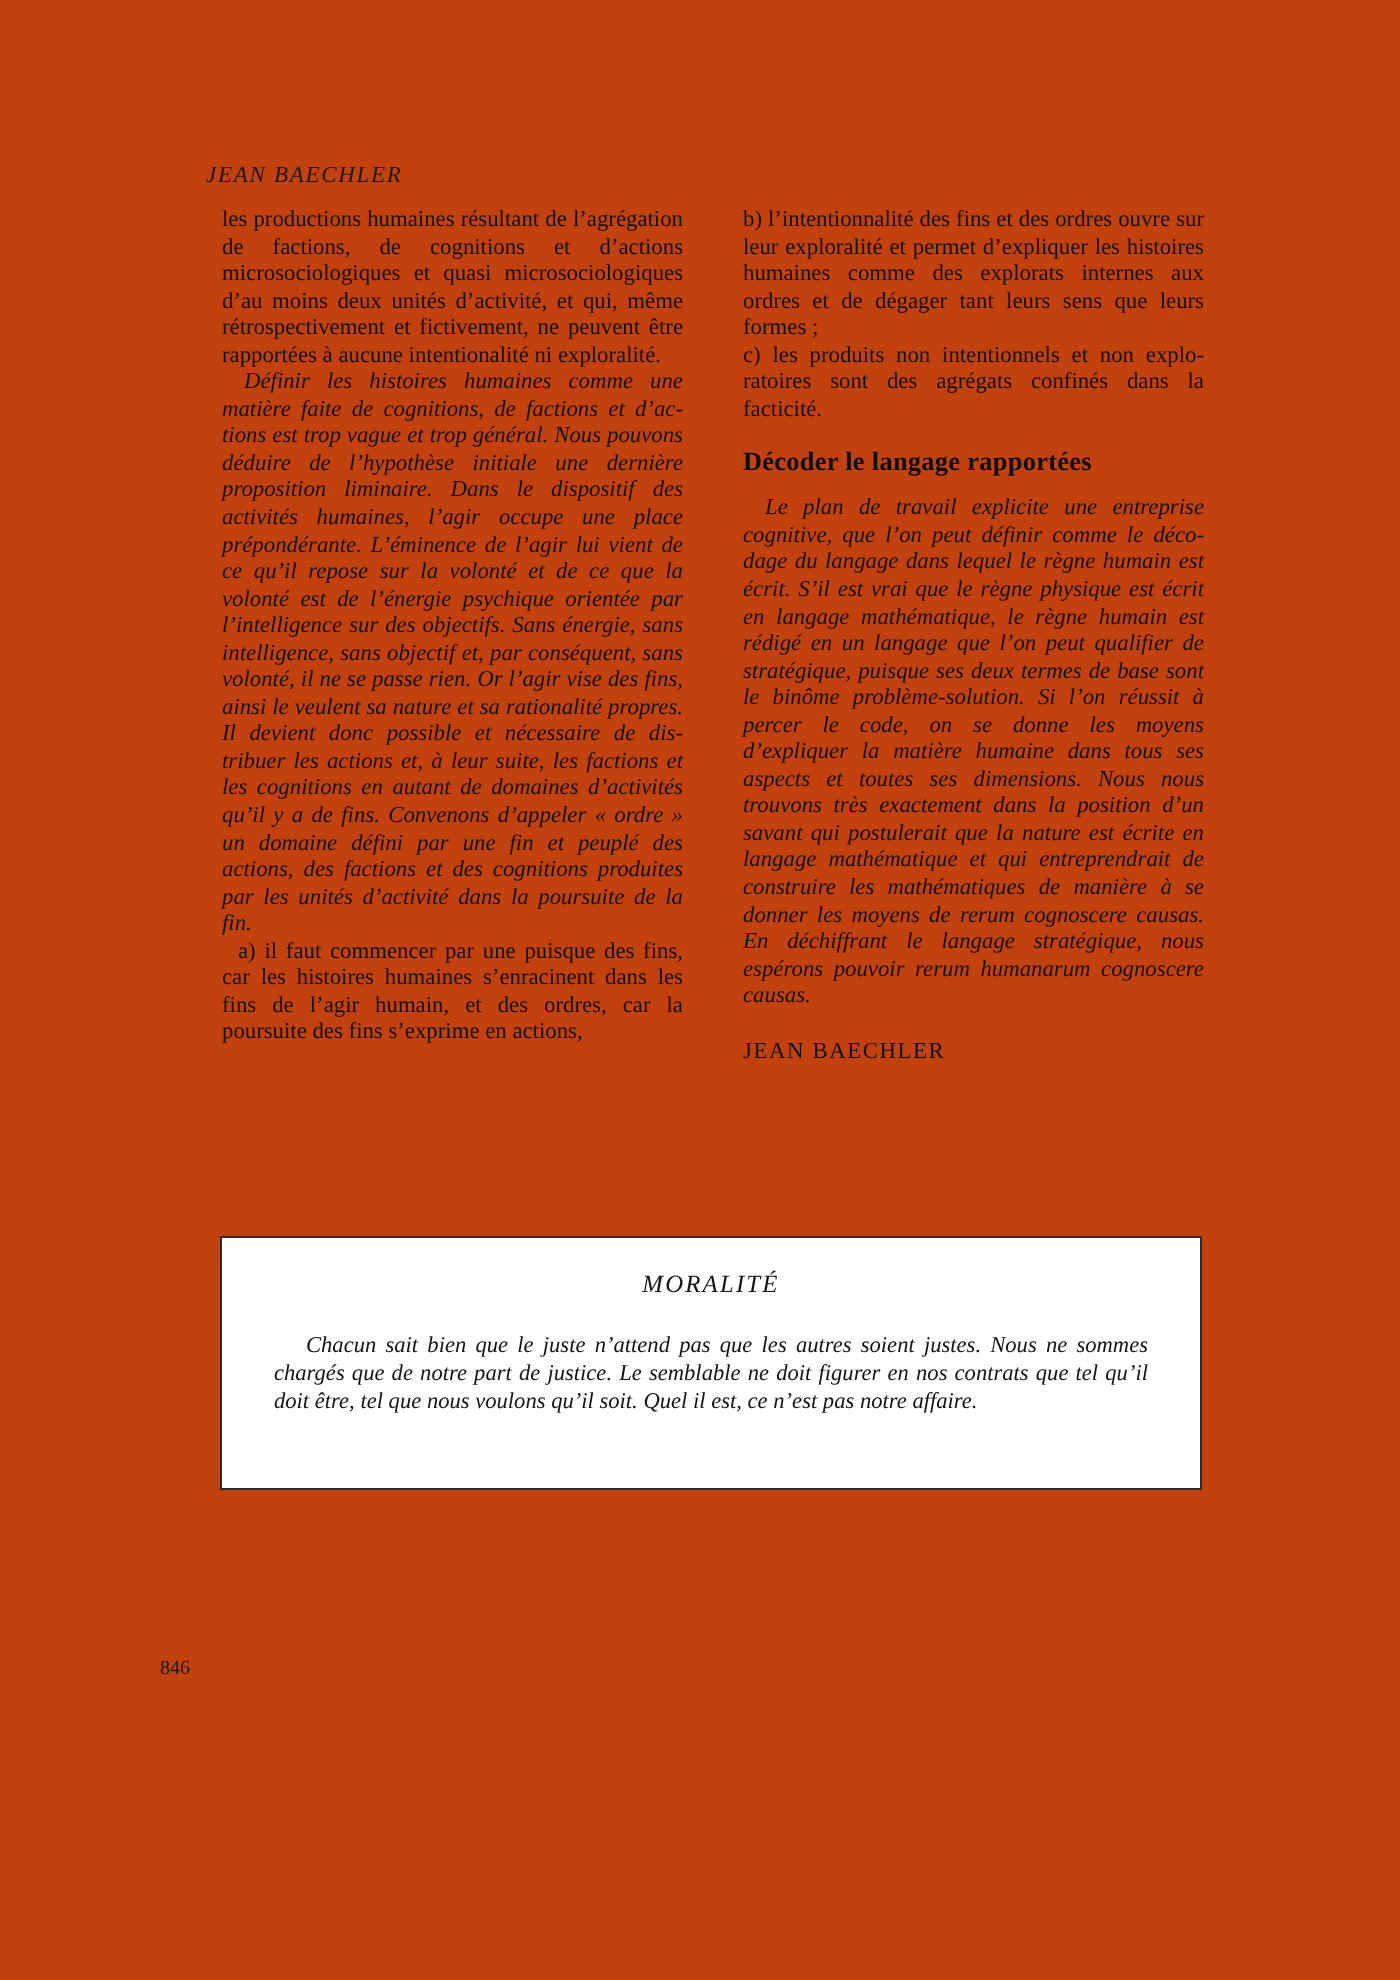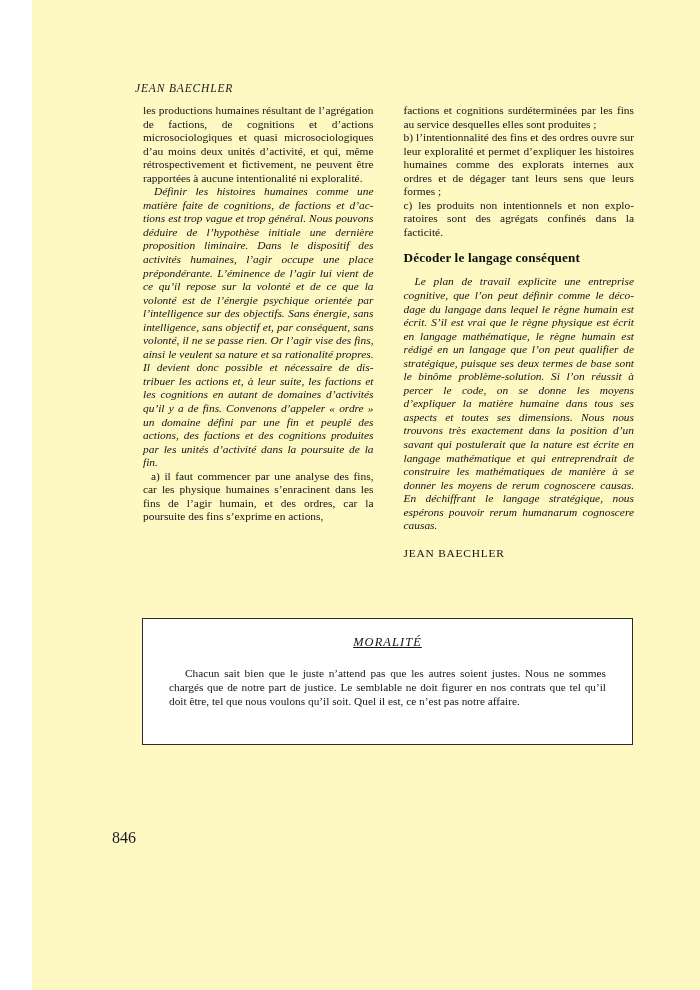--- a/index.html
+++ b/index.html
@@ -12,22 +12,21 @@
     height: 990px;
     position: relative;
     font-family: "Liberation Serif", "DejaVu Serif", serif;
     color: #111111;
     overflow: hidden;
   }
 
   .page {
     position: absolute;
     inset: 0;
-    background: #fef9c3;
-    margin-left: 32px;
+    background: #c2410c;
   }
 
   
   .running-head {
     position: absolute;
     left: 103px;
     top: 82px;
     font-style: italic;
     font-size: 11.5px;
     letter-spacing: 0.85px;
@@ -102,25 +101,25 @@
     background: #ffffff;
   }
   .morality-title {
     margin: 0;
     text-align: center;
     font-style: italic;
     font-size: 12.4px;
     letter-spacing: 1.1px;
     padding-top: 16px;
     color: #141414;
-    text-decoration: underline;
   }
   .morality-text {
     margin: 0;
     padding: 16px 26px 0 26px;
+    font-style: italic;
     font-size: 11.3px;
     line-height: 14.2px;
     text-align: justify;
     text-indent: 16px;
     color: #141414;
   }
   .morality-attrib {
     margin: 0;
     padding: 9px 26px 0 0;
     text-align: right;
@@ -133,45 +132,44 @@
     letter-spacing: 0.4px;
   }
   .ital { font-style: italic; }
   .roman { font-style: normal; }
 
   
   .folio {
     position: absolute;
     left: 80px;
     top: 829px;
-    font-size: 16px;
+    font-size: 10px;
     color: #1a1a1a;
   }
 </style>
 </head>
 <body>
 
 <div class="page">
 
   <div class="running-head">JEAN BAECHLER</div>
 
   <div class="columns">
 
     <div class="col">
       <p class="noindent">les productions humaines résultant de l’agré­gation de factions, de cognitions et d’actions microsociologiques et quasi microsociolo­giques d’au moins deux unités d’activité, et qui, même rétrospectivement et fictivement, ne peuvent être rapportées à aucune inten­tionalité ni exploralité.</p>
       <p class="indent">Définir les histoires humaines comme une matière faite de cognitions, de factions et d’ac­tions est trop vague et trop général. Nous pouvons déduire de l’hypothèse initiale une dernière proposition liminaire. Dans le dis­positif des activités humaines, l’agir occupe une place prépondérante. L’éminence de l’agir lui vient de ce qu’il repose sur la volonté et de ce que la volonté est de l’énergie psy­chique orientée par l’intelligence sur des objec­tifs. Sans énergie, sans intelligence, sans objectif et, par conséquent, sans volonté, il ne se passe rien. Or l’agir vise des fins, ainsi le veulent sa nature et sa rationalité propres. Il devient donc possible et nécessaire de dis­tribuer les actions et, à leur suite, les factions et les cognitions en autant de domaines d’ac­tivités qu’il y a de fins. Convenons d’appeler « ordre » un domaine défini par une fin et peuplé des actions, des factions et des cogni­tions produites par les unités d’activité dans la poursuite de la fin.</p>
-      <p class="hang">a) il faut commencer par une analyse des fins, car les physique humaines s’enracinent dans les fins de l’agir humain, et des ordres, car la poursuite des fins s’exprime en actions,</p>
+      <p class="hang">a) il faut commencer par une puisque des fins, car les histoires humaines s’enracinent dans les fins de l’agir humain, et des ordres, car la poursuite des fins s’exprime en actions,</p>
     </div>
 
     <div class="col">
-      <p class="noindent">factions et cognitions surdéterminées par les fins au service desquelles elles sont produites ;</p>
       <p class="noindent">b) l’intentionnalité des fins et des ordres ouvre sur leur exploralité et permet d’expli­quer les histoires humaines comme des explo­rats internes aux ordres et de dégager tant leurs sens que leurs formes ;</p>
       <p class="noindent">c) les produits non intentionnels et non explo­ratoires sont des agrégats confinés dans la facticité.</p>
 
-      <h2 class="section-heading">Décoder le langage conséquent</h2>
+      <h2 class="section-heading">Décoder le langage rapportées</h2>
 
       <p class="indent">Le plan de travail explicite une entreprise cognitive, que l’on peut définir comme le déco­dage du langage dans lequel le règne humain est écrit. S’il est vrai que le règne physique est écrit en langage mathématique, le règne humain est rédigé en un langage que l’on peut qualifier de stratégique, puisque ses deux termes de base sont le binôme problème-solution. Si l’on réussit à percer le code, on se donne les moyens d’expliquer la matière humaine dans tous ses aspects et toutes ses dimensions. Nous nous trouvons très exactement dans la posi­tion d’un savant qui postulerait que la nature est écrite en langage mathématique et qui entreprendrait de construire les mathématiques de manière à se donner les moyens de rerum cognoscere causas. En déchiffrant le langage stratégique, nous espérons pouvoir rerum huma­narum cognoscere causas.</p>
 
       <p class="signature">JEAN BAECHLER</p>
     </div>
 
   </div>
 
   <div class="morality-box">
     <p class="morality-title">MORALITÉ</p>

